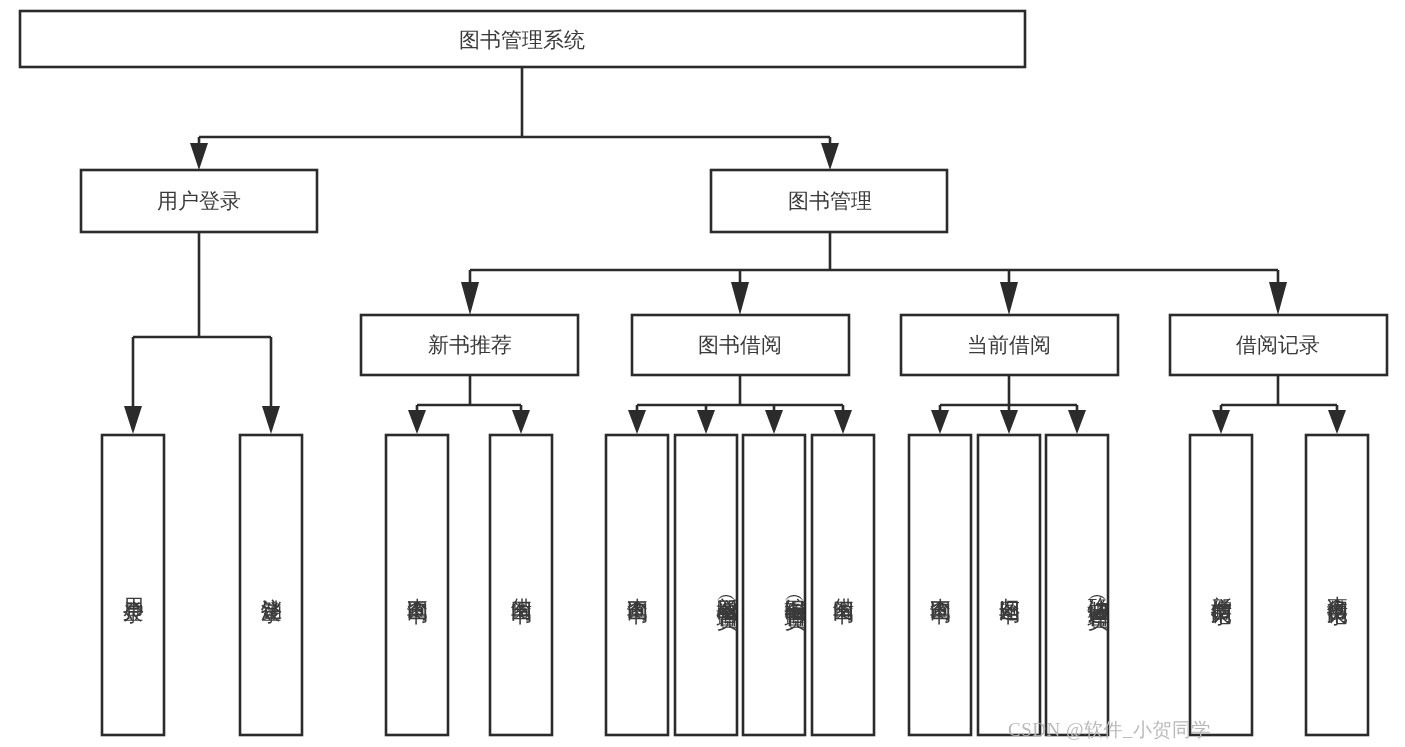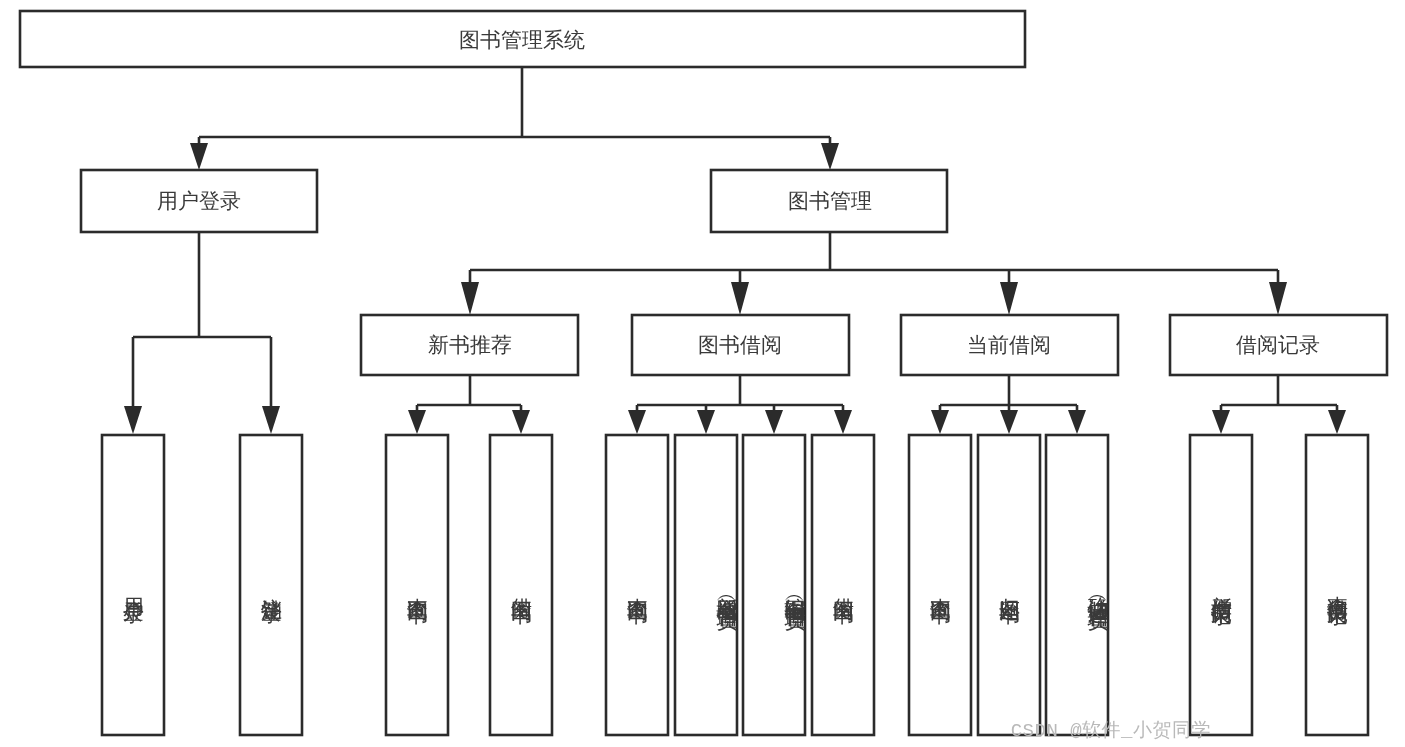--- a/index.html
+++ b/index.html
@@ -63,21 +63,21 @@
     justify-content: center;
     pointer-events: none;
   }
   .vlabel.mid {
     align-items: center;
   }
   .watermark {
     position: absolute;
     right: 8px;
     bottom: 4px;
-    font-family: Liberation Mono, monospace;
+    font-family: Liberation Serif, serif;
     font-size: 19px;
     color: #b9b9b9;
     white-space: nowrap;
     letter-spacing: 0.5px;
   }
 </style>
 </head>
 <body>
 
 <div id="diagram-root">

